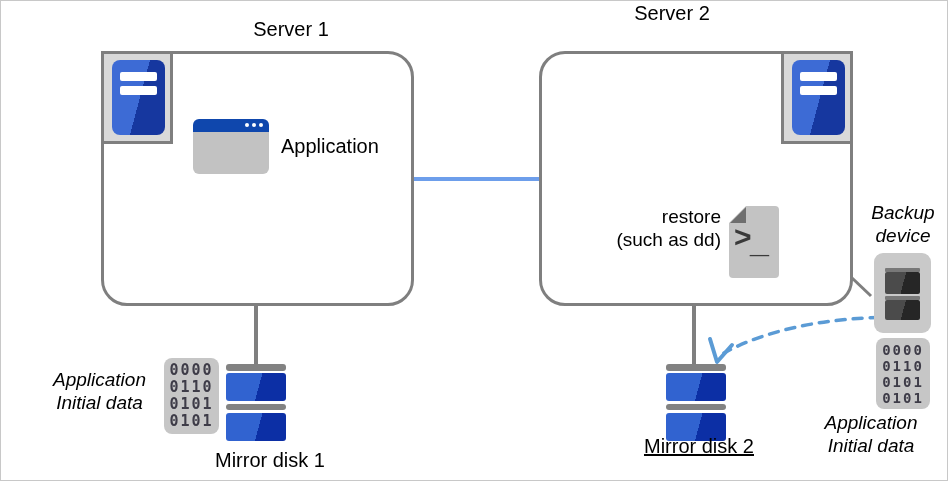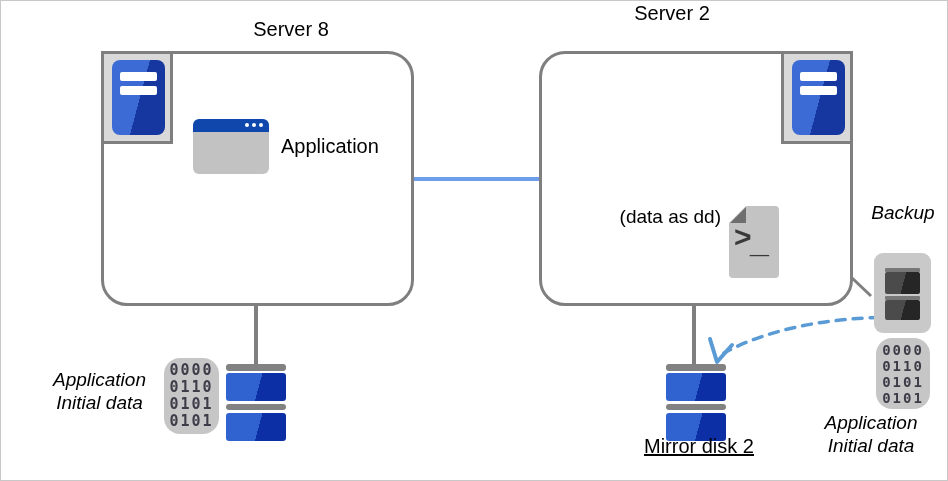--- a/index.html
+++ b/index.html
@@ -68,21 +68,21 @@
     position:absolute; text-align:center; font-size:19px; line-height:23px;font-style:italic;
   }
   .backup-icon{
     position:absolute; left:873px; top:252px; width:57px; height:80px;
     background:#c9c9c9; border-radius:9px; z-index:2;
   }
   .tape-box{position:absolute; left:11px; width:35px;}
   .tape-bar{height:4px; background:#787878; border-radius:1px;}
   .tape-body{height:22px; background:linear-gradient(105deg,#4b4b4b 52%,#262626 52%); border-radius:2px;}
   .binary-icon{
-    position:absolute; background:#c6c6c6; border-radius:16px;
+    position:absolute; background:#c6c6c6; border-radius:8px;
     text-align:center; font-family:"DejaVu Sans Mono", monospace;
     font-weight:bold; color:#3e3c48; letter-spacing:2px;
   }
   .binary-left{left:163px; top:357px; width:55px; height:76px; padding-top:4px; font-size:15px; line-height:17px; box-sizing:border-box;}
   .binary-right{left:875px; top:337px; width:54px; height:71px; padding-top:4px; font-size:14px; line-height:16px; box-sizing:border-box;}
   .disk{position:absolute; width:60px; display:flex; flex-direction:column;}
   .disk-cap{height:7px; background:#828282; border-radius:3px; margin-bottom:2px;}
   .disk-platter{
     height:28px; border-radius:3px;
     background:linear-gradient(105deg,#3163d0 54%,#0c2fa5 54%);
@@ -100,21 +100,21 @@
     <line x1="255" y1="304" x2="255" y2="365" stroke-width="4" stroke="#7f7f7f"></line>
     <line x1="693" y1="304" x2="693" y2="365" stroke-width="4" stroke="#7f7f7f"></line>
     <line x1="850" y1="276" x2="870" y2="295" stroke-width="3" stroke="#7f7f7f"></line>
     <path d="M 878 316.5 C 830 317.5, 768 327, 723 352" fill="none" stroke-width="3.5" stroke-dasharray="9 8" stroke-linecap="round" stroke="#5b9bd5"></path>
     <path d="M 709 338 L 716 361 L 731 344" fill="none" stroke-width="4" stroke-linecap="round" stroke-linejoin="round" stroke="#5b9bd5"></path>
   </svg>
 
   <div class="server-box" style="left:100px; top:50px; width:313px; height:255px;"></div>
   <div class="server-box" style="left:538px; top:50px; width:314px; height:255px;"></div>
 
-  <div class="box-title" style="left:190px; top:17px;">Server 8</div>
+  <div class="box-title" style="left:190px; top:17px;">Server 1</div>
   <div class="box-title" style="left:571px; top:1px;">Server 2</div>
 
   <div class="server-icon-frame" style="left:100px; top:50px;">
     <div class="server-tower">
       <div class="tower-slot slot1"></div>
       <div class="tower-slot slot2"></div>
     </div>
   </div>
   <div class="server-icon-frame" style="left:780px; top:50px;">
     <div class="server-tower">
@@ -129,31 +129,33 @@
           <i></i>
           <i></i>
           <i></i>
         </div>
     </div>
     <div class="app-body"></div>
   </div>
   <div class="label" style="left:280px; top:134px;">Application</div>
 
   <div class="restore-text">
-    <div>(data as dd)</div>
+    <div>restore</div>
+    <div>(such as dd)</div>
   </div>
   <div class="script-icon">
     <div class="script-body"></div>
     <div class="script-fold"></div>
     <span class="script-prompt">&gt;</span>
     <span class="script-cursor">_</span>
   </div>
 
   <div class="stack-label" style="left:858px; top:200px; width:88px;">
     <div>Backup</div>
+    <div>device</div>
   </div>
   <div class="backup-icon">
     <div class="tape-box" style="top:15px;">
       <div class="tape-bar"></div>
       <div class="tape-body"></div>
     </div>
     <div class="tape-box" style="top:43px;">
       <div class="tape-bar"></div>
       <div class="tape-body" style="height:20px;"></div>
     </div>
@@ -187,15 +189,16 @@
     <div class="disk-bar"></div>
     <div class="disk-platter"></div>
   </div>
   <div class="disk" style="left:665px; top:363px;">
     <div class="disk-cap"></div>
     <div class="disk-platter"></div>
     <div class="disk-bar"></div>
     <div class="disk-platter"></div>
   </div>
 
+  <div class="disk-label" style="left:189px; top:448px;">Mirror disk 1</div>
   <div class="disk-label" style="left:618px; top:434px;text-decoration:underline;">Mirror disk 2</div>
 
 </div>
 
 </body></html>

